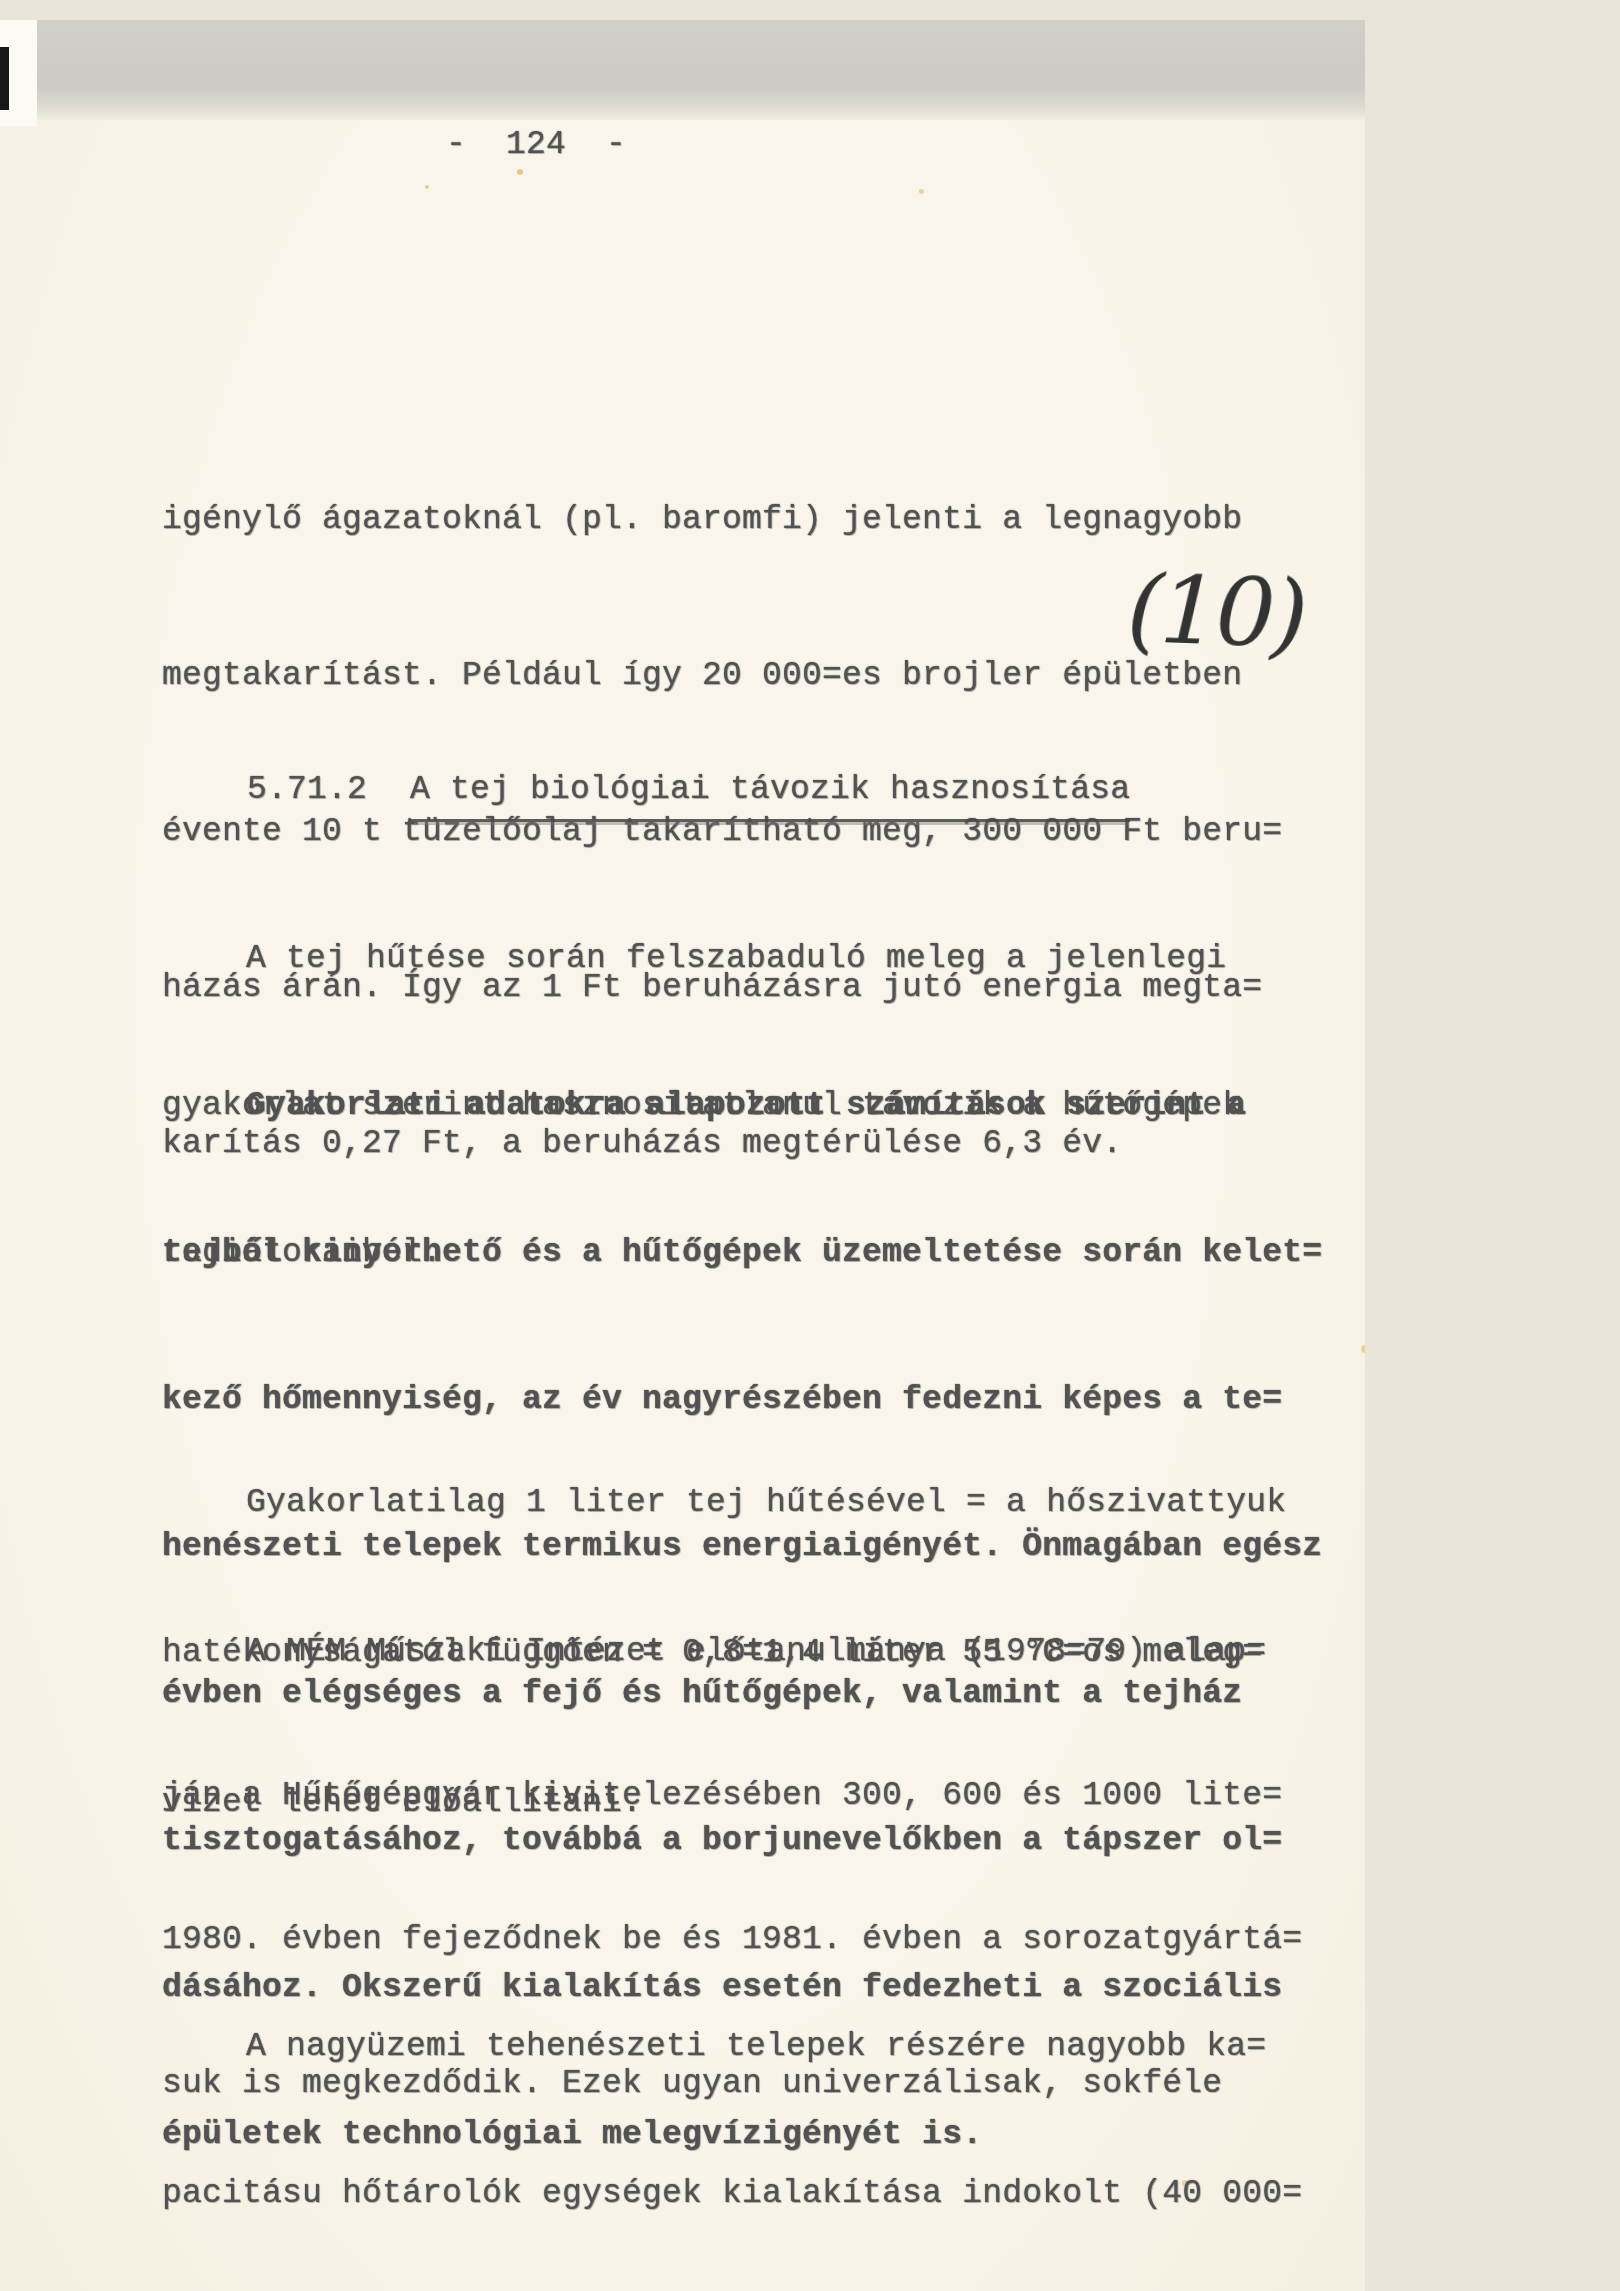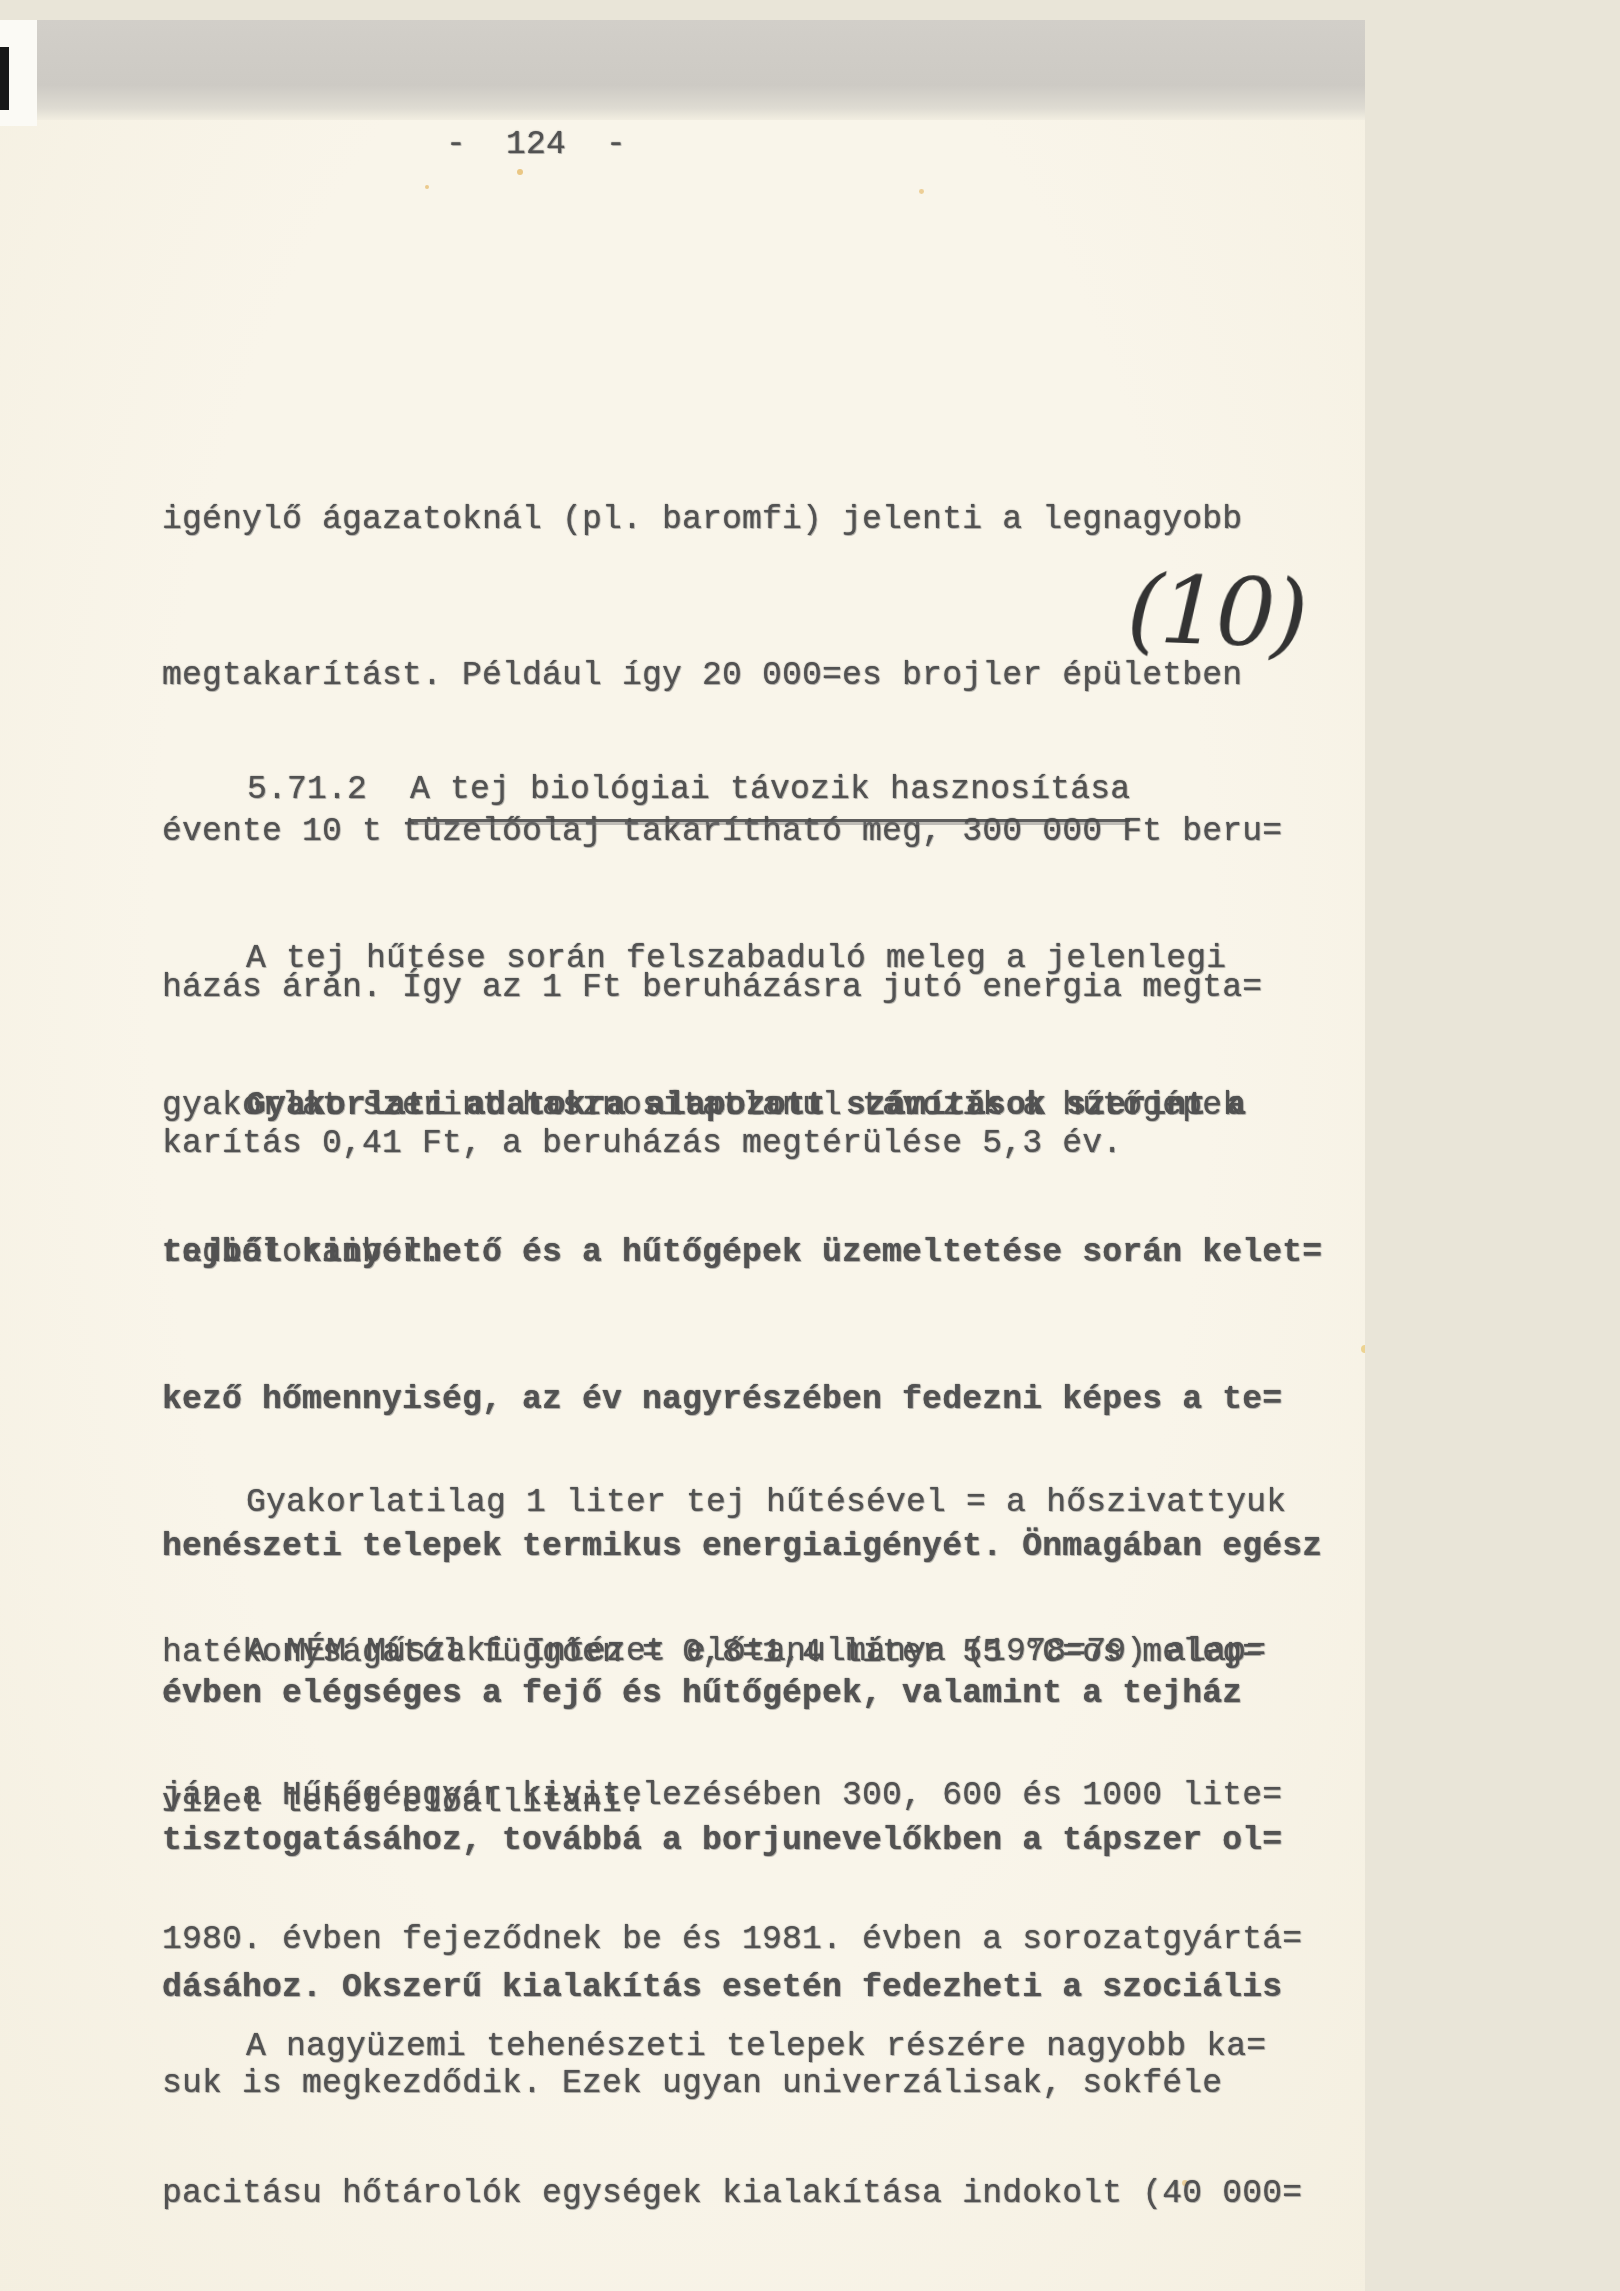--- a/index.html
+++ b/index.html
@@ -63,21 +63,21 @@
   <div class="speck" style="left:1361px;top:1325px;width:7.8px;height:7.8px;background:rgba(228,180,60,0.5);"></div>
   <div class="speck" style="left:1182px;top:2160px;width:5.9px;height:5.9px;background:rgba(222,160,48,0.4);"></div>
 
   <div class="typed page-number">-  124  -</div>
 
   <div class="typed" style="top:370px; line-height:52px;">
     <span class="line">igénylő ágazatoknál (pl. baromfi) jelenti a legnagyobb</span>
     <span class="line">megtakarítást. Például így 20 000=es brojler épületben</span>
     <span class="line">évente 10 t tüzelőolaj takarítható meg, 300 000 Ft beru=</span>
     <span class="line">házás árán. Így az 1 Ft beruházásra jutó energia megta=</span>
-    <span class="line">karítás 0,41 Ft, a beruházás megtérülése 5,3 év.</span>
+    <span class="line">karítás 0,27 Ft, a beruházás megtérülése 6,3 év.</span>
   </div>
 
   <div class="handwritten">(10)</div>
 
   <div class="typed heading">
     <span>5.71.2</span><span class="title">A tej biológiai távozik hasznosítása</span>
   </div>
 
   <div class="typed" style="top:816px; line-height:49px;">
     <span class="line indent">A tej hűtése során felszabaduló meleg a jelenlegi</span>
@@ -86,20 +86,21 @@
   </div>
 
   <div class="typed" style="top:963px; line-height:49px;font-weight:bold;">
     <span class="line indent">Gyakorlati adatokra alapozott számítások szerint a</span>
     <span class="line">tejből kinyerhető és a hűtőgépek üzemeltetése során kelet=</span>
     <span class="line">kező hőmennyiség, az év nagyrészében fedezni képes a te=</span>
     <span class="line">henészeti telepek termikus energiaigényét. Önmagában egész</span>
     <span class="line">évben elégséges a fejő és hűtőgépek, valamint a tejház</span>
     <span class="line">tisztogatásához, továbbá a borjunevelőkben a tápszer ol=</span>
     <span class="line">dásához. Okszerű kialakítás esetén fedezheti a szociális</span>
+    <span class="line">épületek technológiai melegvízigényét is.</span>
   </div>
 
   <div class="typed" style="top:1358px; line-height:50px;">
     <span class="line indent">Gyakorlatilag 1 liter tej hűtésével = a hőszivattyuk</span>
     <span class="line">hatékonyságától függően = 0,8=1,4 liter 55 °C=os meleg=</span>
     <span class="line">vizet lehet előállítani.</span>
   </div>
 
   <div class="typed" style="top:1512px; line-height:48px;">
     <span class="line indent">A MÉM Műszaki Intézet előtanulmánya (1978=79) alap=</span>

